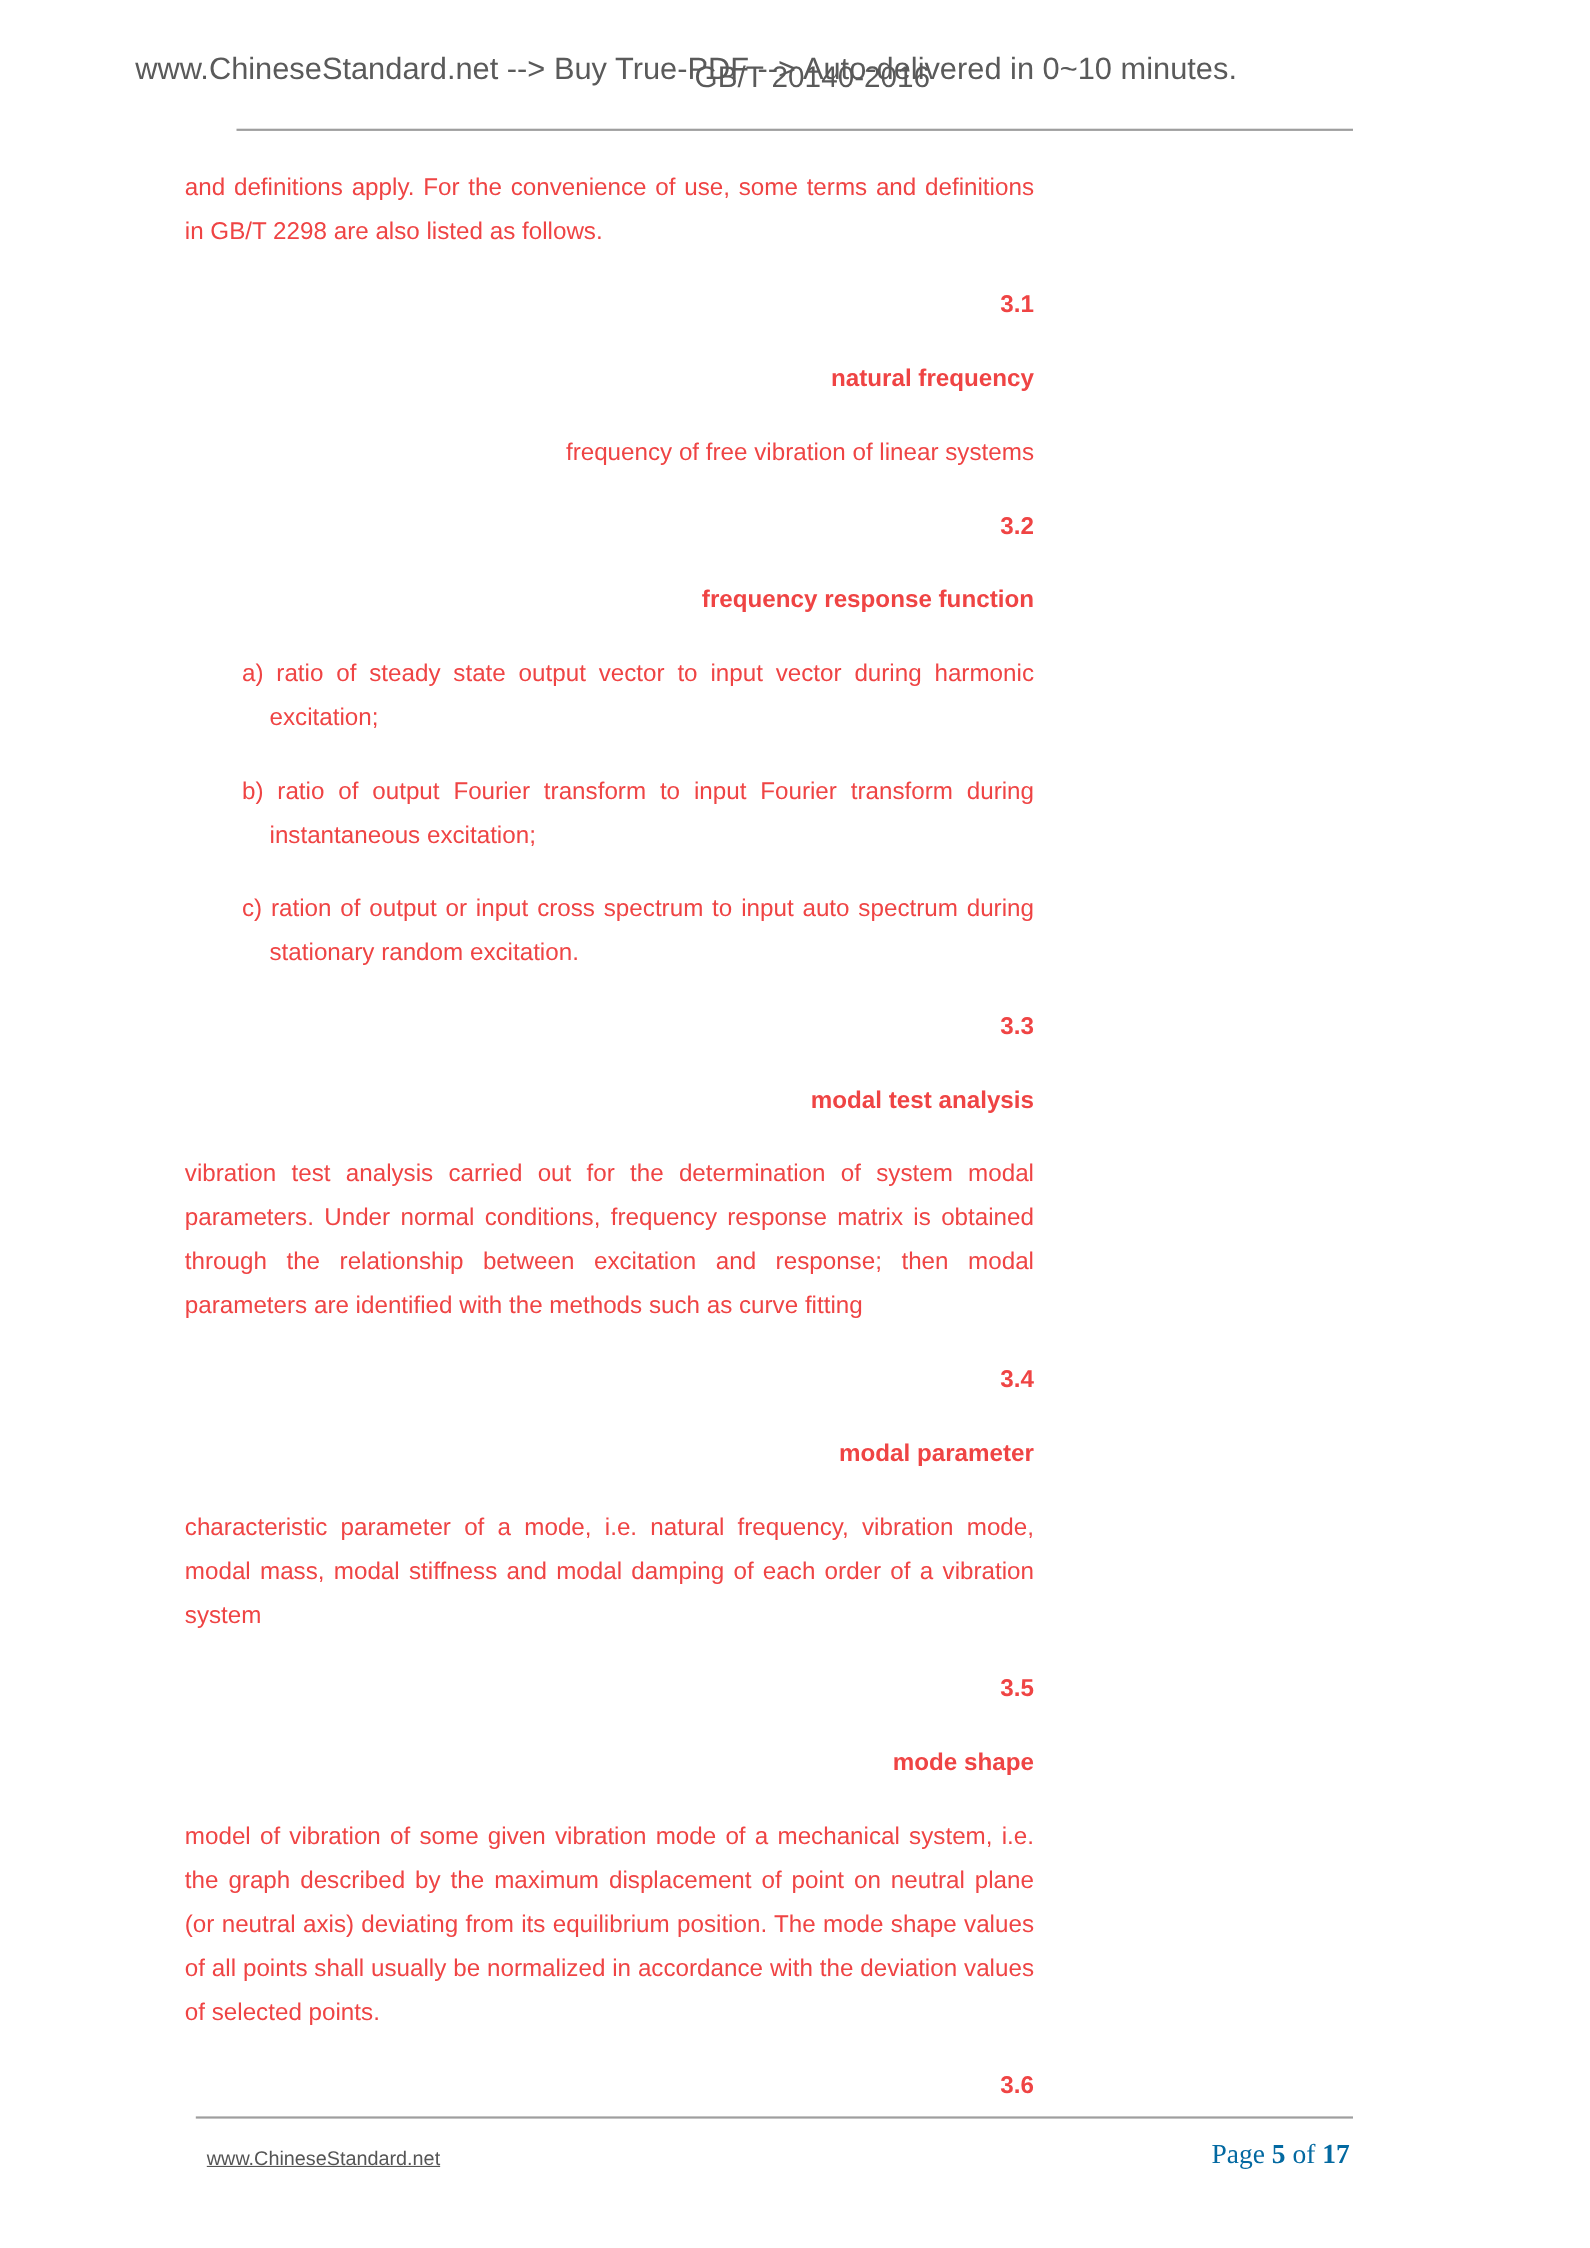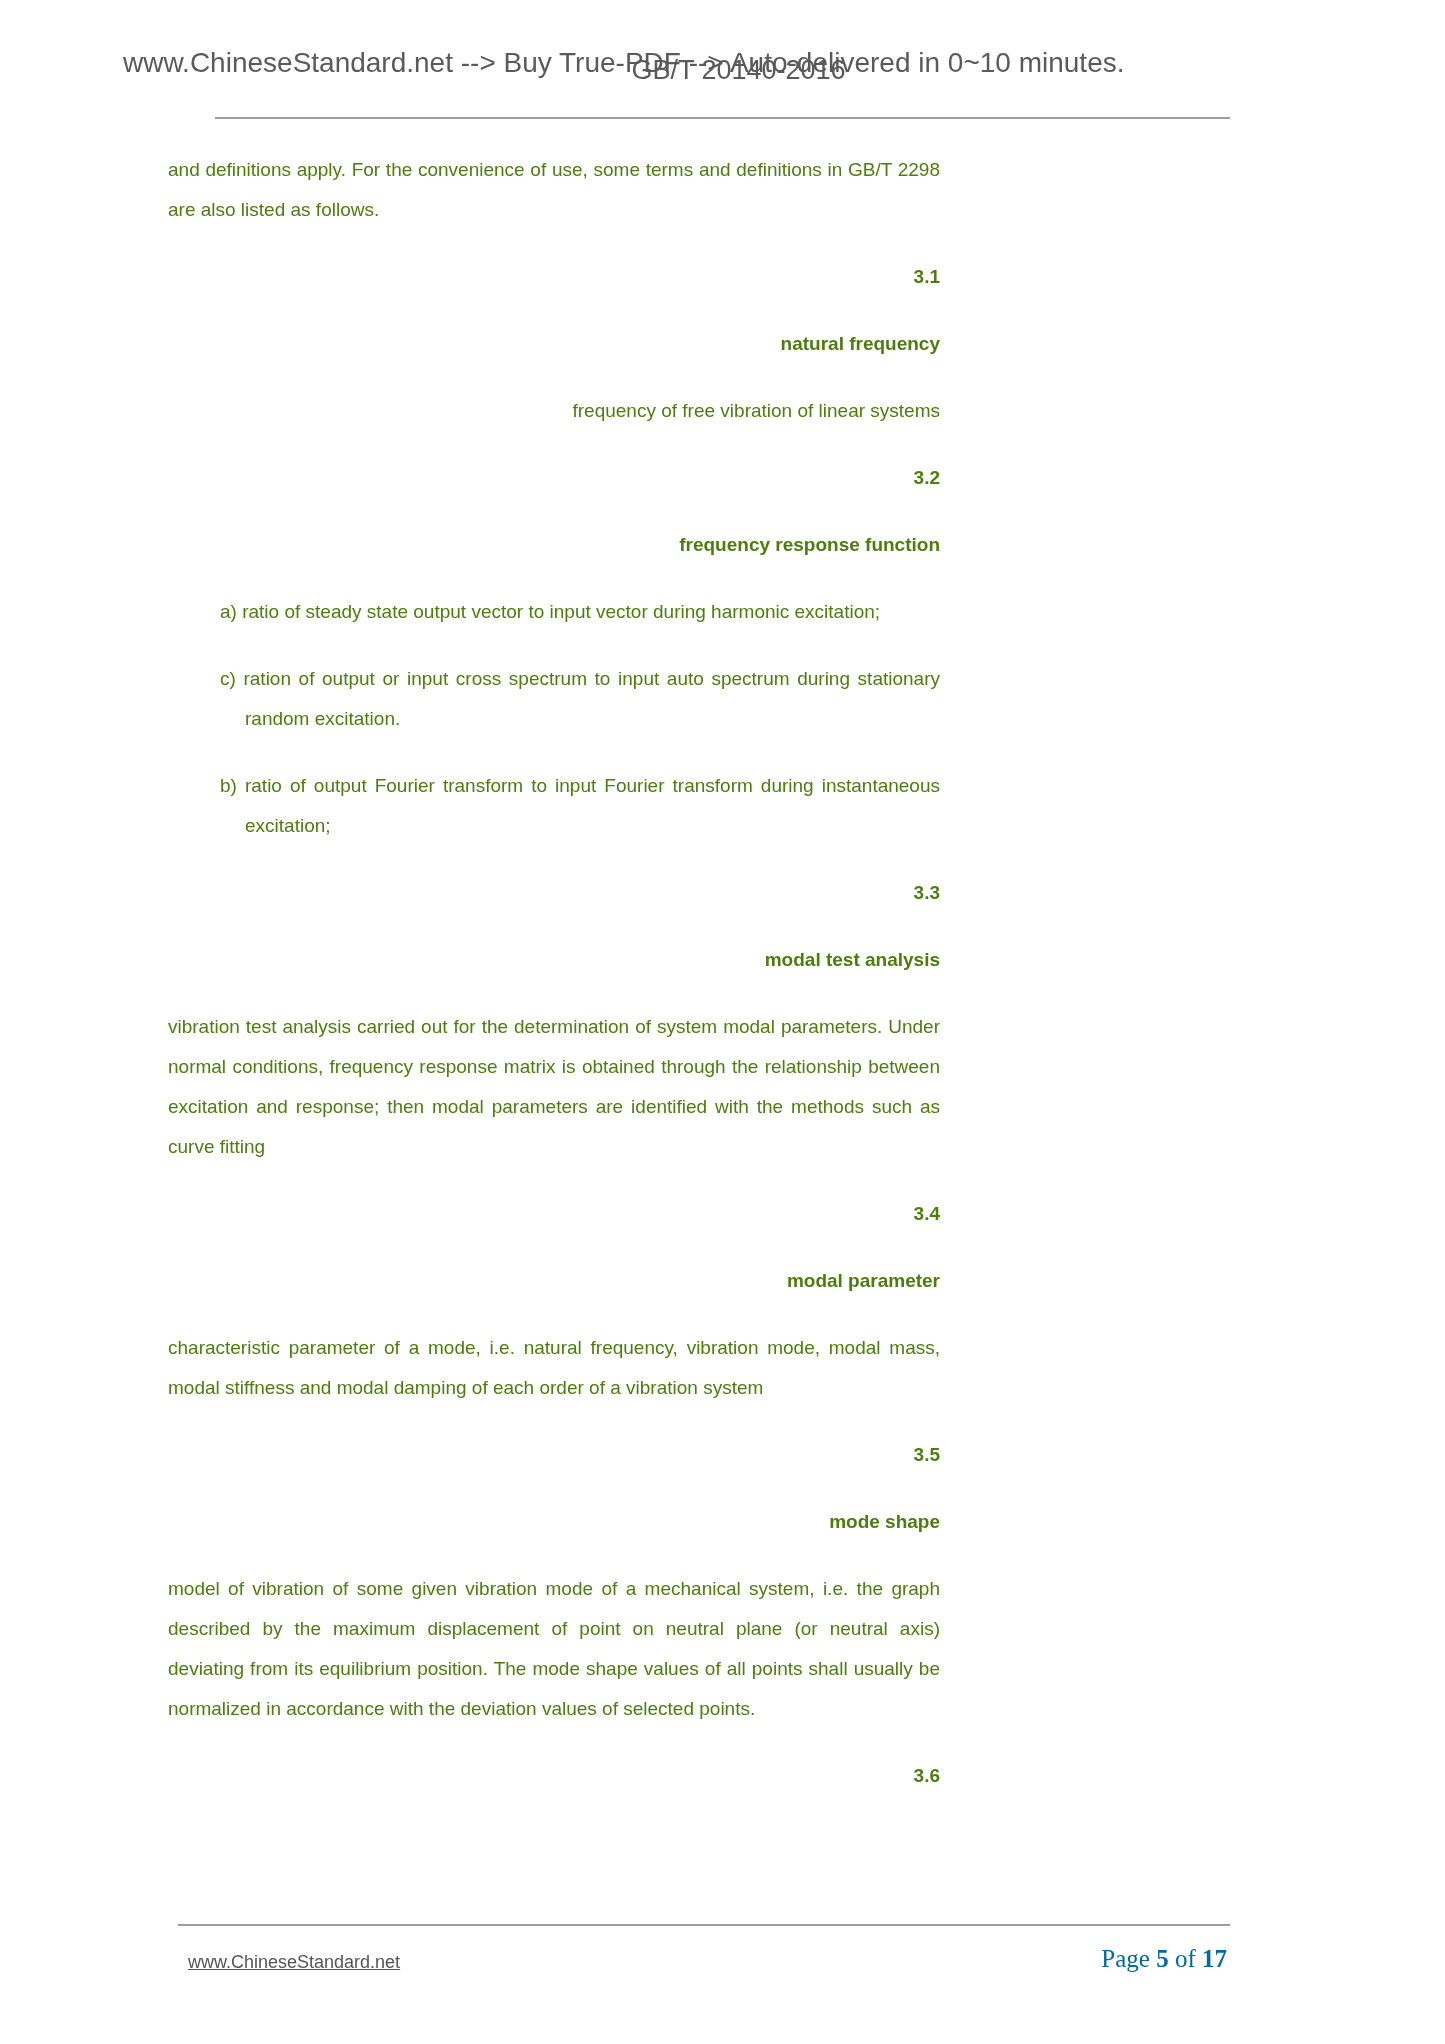--- a/index.html
+++ b/index.html
@@ -43,23 +43,23 @@
     width: 1015px;
     height: 2px;
     background: #9e9e9e;
   }
   
   .content {
     position: absolute;
     left: 168px;
     top: 150px;
     width: 772px;
-    font-size: 19px;
+    font-size: 22px;
     line-height: 40px;
-    color: #4d7c0f;
+    color: #ef4444;
   }
   .content .para {
     margin: 0 0 27px 0;
     text-align: justify;
   }
   .content .plain {
     text-align: right;
   }
   .content .section-number,
   .content .term-heading {
@@ -121,23 +121,23 @@
 
     <p class="section-number">3.1</p>
     <p class="term-heading">natural frequency</p>
     <p class="para plain">frequency of free vibration of linear systems</p>
 
     <p class="section-number">3.2</p>
     <p class="term-heading">frequency response function</p>
 
     <p class="list-item"><span>a)</span> <span>ratio of steady state output vector to input vector during harmonic excitation;</span></p>
 
+    <p class="list-item"><span>b)</span> <span>ratio of output Fourier transform to input Fourier transform during instantaneous excitation;</span></p>
+
     <p class="list-item"><span>c)</span> <span>ration of output or input cross spectrum to input auto spectrum during stationary random excitation.</span></p>
-
-    <p class="list-item"><span>b)</span> <span>ratio of output Fourier transform to input Fourier transform during instantaneous excitation;</span></p>
 
     <p class="section-number">3.3</p>
     <p class="term-heading">modal test analysis</p>
     <p class="para">vibration test analysis carried out for the determination of system modal parameters. Under normal conditions, frequency response matrix is obtained through the relationship between excitation and response; then modal parameters are identified with the methods such as curve fitting</p>
 
     <p class="section-number">3.4</p>
     <p class="term-heading">modal parameter</p>
     <p class="para">characteristic parameter of a mode, i.e. natural frequency, vibration mode, modal mass, modal stiffness and modal damping of each order of a vibration system</p>
 
     <p class="section-number">3.5</p>

